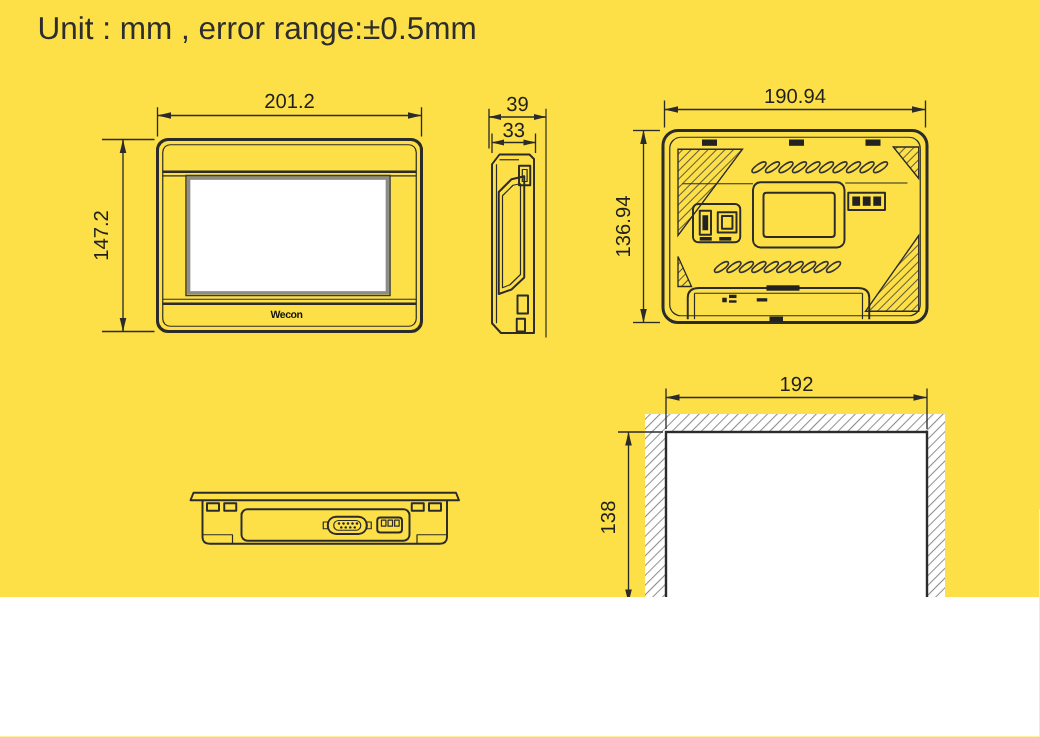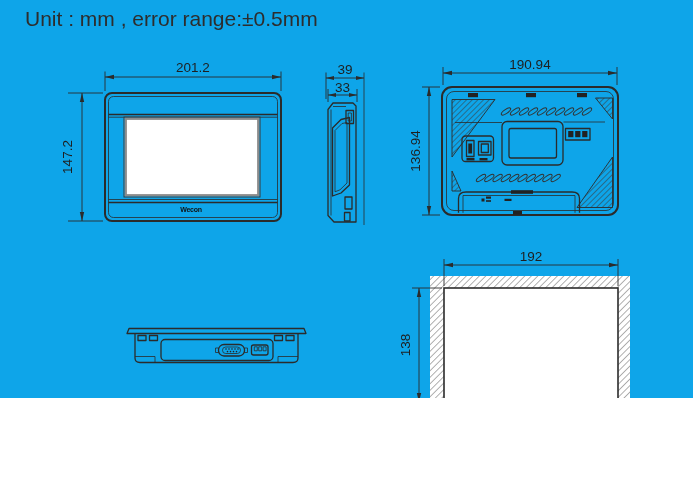--- a/index.html
+++ b/index.html
@@ -1,16 +1,16 @@
 <!DOCTYPE html>
 <html><head>
 <meta charset="utf-8">
 <style>
   html,body{margin:0;padding:0;background:#fff;}
-  .canvas{position:relative;width:693px;height:398px;background:#0ea5e9;overflow:hidden;
+  .canvas{position:relative;width:693px;height:398px;background:#fde047;overflow:hidden;
           font-family:"Liberation Sans",sans-serif;}
   svg{position:absolute;left:0;top:0;}
   
   .ol{fill:none;stroke:#2b2b2b;stroke-width:2;stroke-linejoin:round;}
   .ml{fill:none;stroke:#2b2b2b;stroke-width:1.3;stroke-linejoin:round;}
   .tl{fill:none;stroke:#2b2b2b;stroke-width:0.8;stroke-linejoin:round;}
   .dim{fill:none;stroke:#2b2b2b;stroke-width:0.9;}
   .arr{fill:#2b2b2b;stroke:none;}
   .dk{fill:#222;stroke:none;}
   .dtx{font-family:"Liberation Sans",sans-serif;font-size:13.5px;fill:#1f1f1f;}

